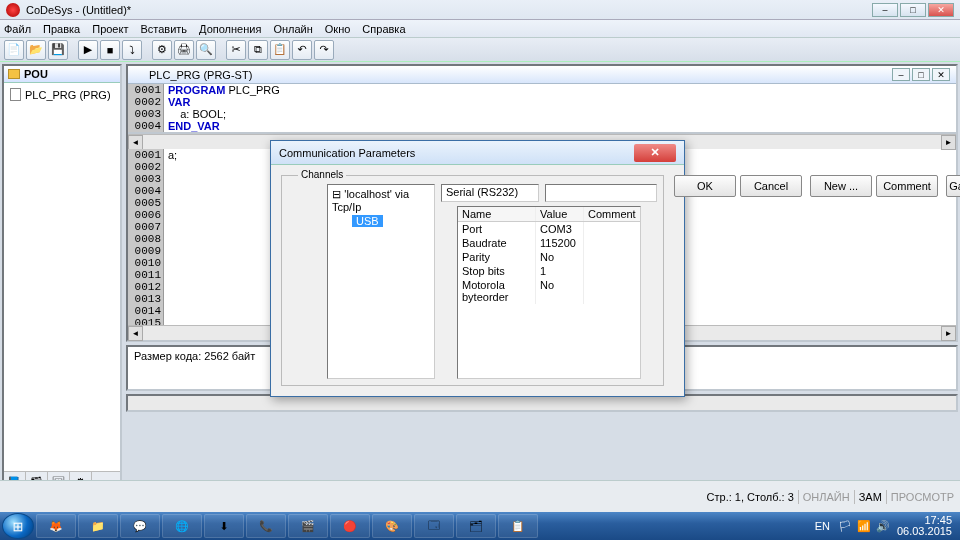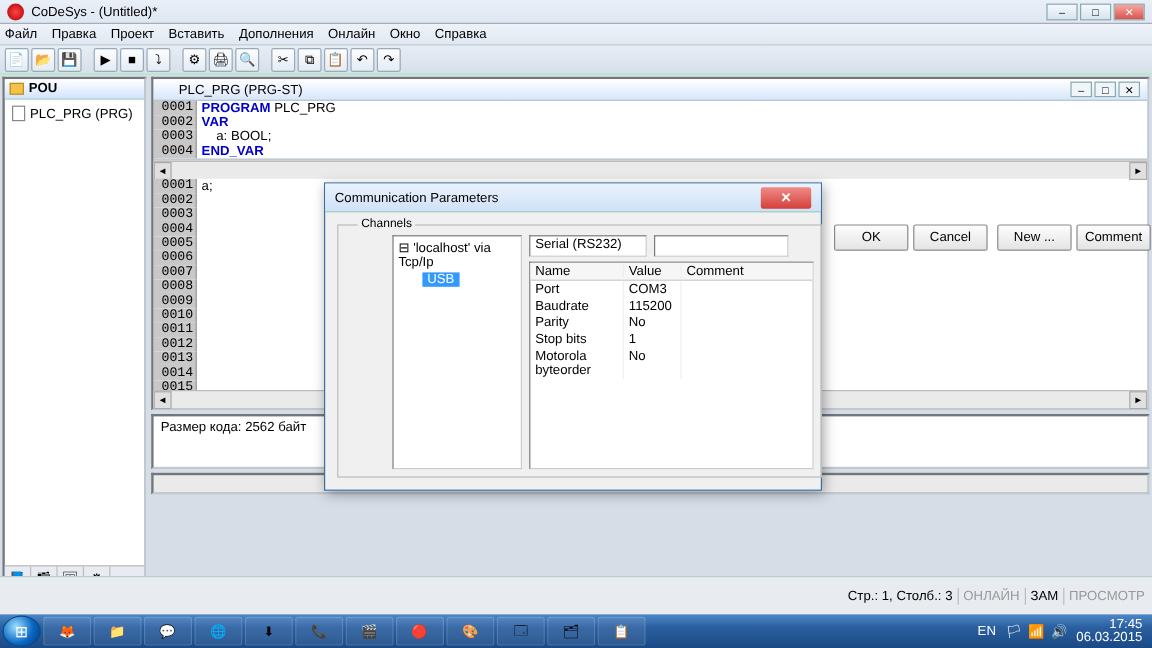--- a/index.html
+++ b/index.html
@@ -47,32 +47,32 @@
 .scrolltrack{flex:1;position:relative;}
 
 .status-pane{background:#fff;border:2px inset #c0c8d0;padding:3px 6px;flex:0 0 auto;height:46px;}
 .bottom-scroll{height:18px;background:#eaeaea;border:2px inset #c0c8d0;}
 
 
 .statusbar{position:absolute;left:0;right:0;bottom:28px;height:32px;background:#e8ecf0;border-top:1px solid #bcc;display:flex;align-items:center;font-size:10px;}
 .statusbar .sep{border-left:1px solid #bbb;height:14px;margin:0 4px;}
 
 
-.dialog{position:absolute;left:270px;top:140px;width:415px;background:#f0f0f0;border:1px solid #3a6ea5;box-shadow:2px 3px 10px rgba(0,0,0,.35);margin-top:12px;}
+.dialog{position:absolute;left:270px;top:140px;width:415px;background:#f0f0f0;border:1px solid #3a6ea5;box-shadow:2px 3px 10px rgba(0,0,0,.35);}
 .dlg-title{height:24px;background:linear-gradient(#eaf3fc,#cfe1f7);display:flex;align-items:center;padding:0 8px;border-bottom:1px solid #9cb;}
 .dlg-title .dx{margin-left:auto;width:42px;height:18px;background:linear-gradient(#f08b87,#d43f3a);color:#fff;border-radius:2px;display:flex;align-items:center;justify-content:center;cursor:pointer;font-weight:bold;}
 .dlg-body{padding:10px;display:flex;gap:10px;}
 .fieldset{border:1px solid #bbb;padding:8px 6px 6px;position:relative;}
 .fieldset .legend{position:absolute;top:-7px;left:16px;background:#f0f0f0;padding:0 3px;font-size:10px;}
 .chan-tree{width:108px;height:195px;background:#fff;border:1px inset #ccc;padding:2px;font-size:10px;}
 .chan-node{padding:1px 0 1px 2px;}
-.param-area{display:flex;flex-direction:column;gap:4px;}
+.param-area{display:flex;flex-direction:column;gap:4px;align-items:center;}
 .param-row1{display:flex;gap:6px;}
 .picker{background:#fff;border:1px inset #ccc;height:18px;padding:1px 4px;}
-.param-grid{background:#fff;border:1px inset #ccc;height:173px;width:237px;font-size:10px;}
+.param-grid{background:#fff;border:1px inset #ccc;height:173px;width:184px;font-size:10px;}
 .pg-head{display:flex;border-bottom:1px solid #ccc;background:#f6f6f6;}
 .pg-head div,.pg-row div{padding:1px 4px;}
 .c1{width:78px;border-right:1px solid #eee;}
 .c2{width:48px;border-right:1px solid #eee;}
 .c3{flex:1;}
 .pg-row{display:flex;}
 .dlg-btns{display:flex;gap:4px;}
 .dbtn{width:62px;height:22px;background:linear-gradient(#fdfdfd,#e4e4e4);border:1px solid #888;border-radius:2px;cursor:pointer;display:flex;align-items:center;justify-content:center;}
 .gap{height:14px;}
 

